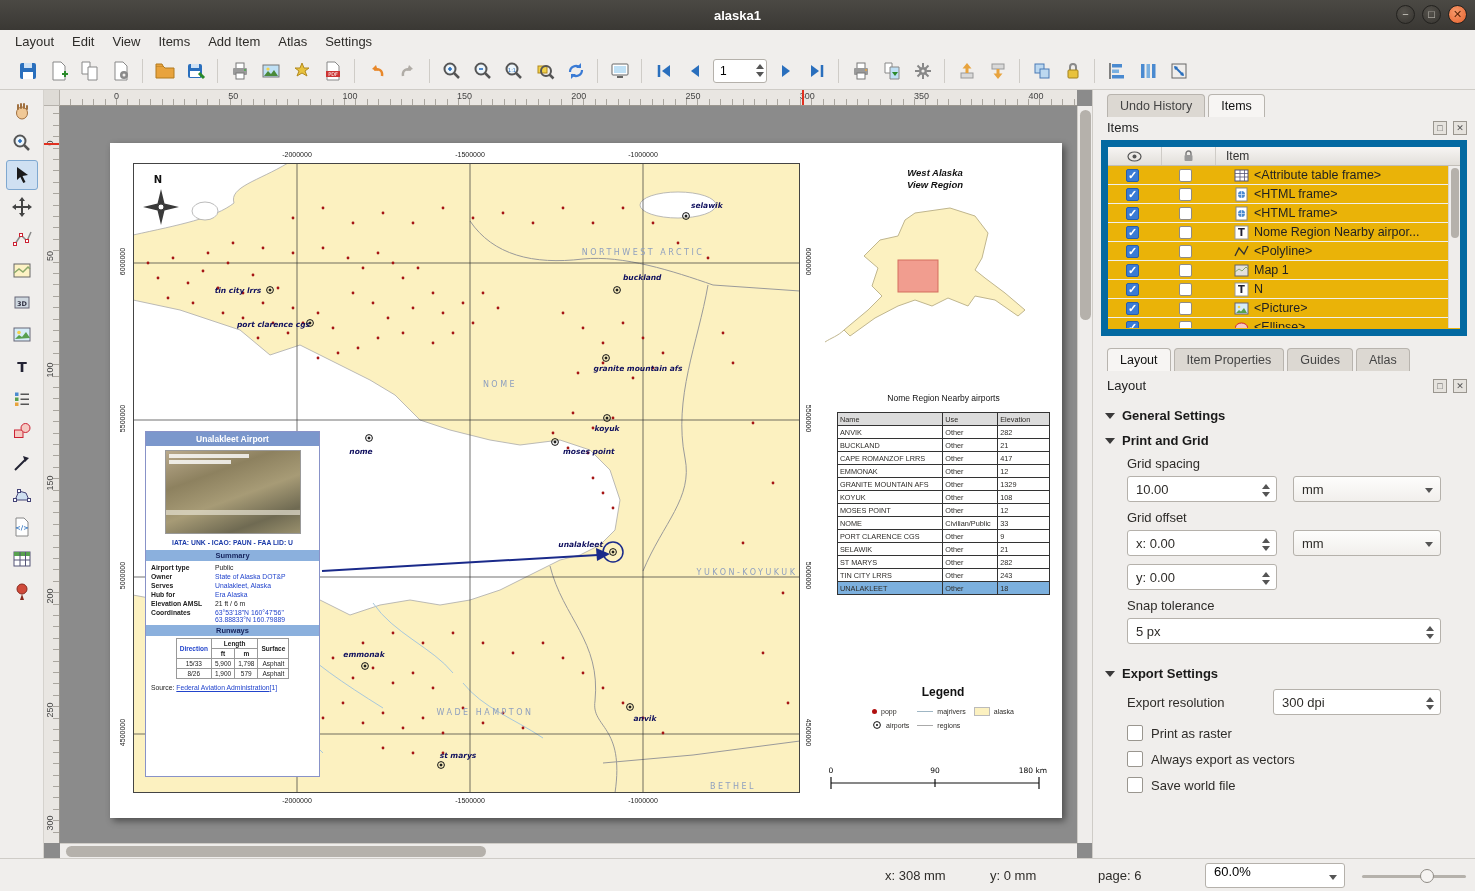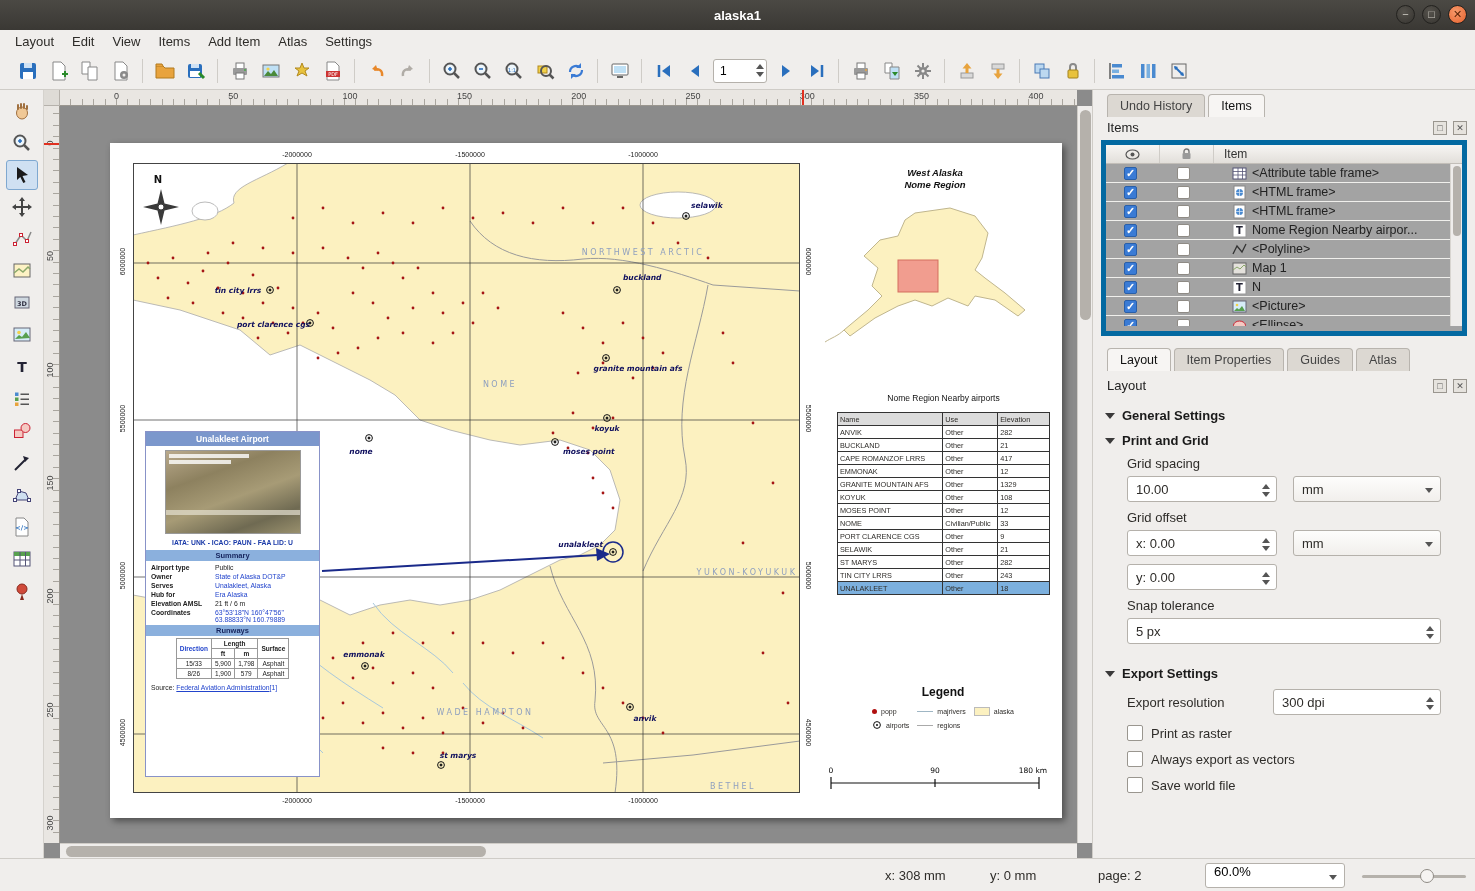--- a/index.html
+++ b/index.html
@@ -112,21 +112,21 @@
   .right-panel { position:absolute; left:1092px; top:0; width:383px; height:768px; background:#f0eeec; border-left:1px solid #cfccc7; font-size:13px; }
   .ptabs { position:absolute; left:14px; top:4px; display:flex; gap:3px; }
   .ptab { padding:4px 12px; font-size:12.5px; background:#dcd8d2; border:1px solid #b8b4ae; border-bottom:none;
     border-radius:4px 4px 0 0; color:#444; }
   .ptab.active { background:#f7f5f3; color:#111; }
   .panel-title-row { position:absolute; left:8px; right:8px; display:flex; align-items:center; }
   .panel-title { font-size:13px; color:#222; padding-left:6px; }
   .panel-mini-btns { margin-left:auto; display:flex; gap:6px; }
   .mini-btn { width:14px; height:14px; border:1px solid #9a968f; background:#e6e3de; font-size:9px; line-height:12px; text-align:center; color:#555; }
 
-  .items-box { position:absolute; left:8px; right:8px; top:50px; height:196px; background:#a3a3a3; border:5px solid #0369a1; }
+  .items-box { position:absolute; left:8px; right:8px; top:50px; height:196px; background:#eab308; border:7px solid #0369a1; }
   .items-header { display:flex; height:19px; background:linear-gradient(#f7f5f3,#e2dfda); border-bottom:1px solid #c2beb8; align-items:center; font-size:12px; color:#333; }
   .ih-col { border-right:1px solid #cfccc7; height:100%; display:flex; align-items:center; justify-content:center; }
   .items-list { height:162px; overflow:hidden; position:relative; }
   .item-row { display:flex; height:19px; align-items:center; border-bottom:1px solid #f0efec; }
   .cbx { width:13px; height:13px; border:1px solid #8f8b85; background:#fff; border-radius:2px; font-size:11px; line-height:11px; text-align:center; }
   .cbx.checked { background:#3a7bd5; border-color:#2a5fa8; color:#fff; font-weight:bold; }
   .item-label { font-size:12.5px; color:#222; margin-left:5px; white-space:nowrap; }
   .list-vscroll { position:absolute; right:0; top:0; width:12px; height:162px; background:#efedeb; border-left:1px solid #d8d5d0; }
   .list-vscroll .thumb { position:absolute; left:2px; top:2px; width:8px; height:70px; background:#b5b1ab; border-radius:4px; }
 
@@ -816,21 +816,21 @@
             <g>
               <text x="25" y="20" font-size="10" font-weight="bold" fill="#111" text-anchor="middle">N</text>
               <polygon points="28,26 31.5,40.5 46,44 31.5,47.5 28,62 24.5,47.5 10,44 24.5,40.5" fill="#3a3a3a"></polygon>
               <circle cx="28" cy="44" r="3" fill="#fff" stroke="#3a3a3a"></circle>
             </g>
             <rect x="0.5" y="0.5" width="666" height="629" fill="none" stroke="#444" stroke-width="1"></rect>
           </svg>
 
           <div class="subtitle">
             <div>West Alaska</div>
-            <div>Nome Region</div>
+            <div>View Region</div>
           </div>
 
           <svg class="ov-map" viewBox="0 0 226 148">
             <path d="M93,14 L128,9 153,17 166,34 160,59 153,71 163,79 183,94 203,111 196,117 173,101 153,97 146,107 126,99 110,107 93,101 76,107 53,119 28,137 22,131 46,111 60,97 50,87 56,69 42,57 58,41 76,37 83,21 Z" fill="#fcf1c0" stroke="#c0b68e"></path>
             <path d="M22,131 C16,137 9,139 3,143" stroke="#c0b68e" fill="none"></path>
             <rect x="76" y="61" width="40" height="32" fill="#f0948a" stroke="#d06055" opacity="0.9"></rect>
           </svg>
 
           <div class="air-table-wrap">
             <div class="air-table-title">Nome Region Nearby airports</div>
@@ -1267,21 +1267,21 @@
             <span class="chk"></span>
             <span>Save world file</span>
           </div>
       </div>
     </div>
   </div>
 
   <div class="statusbar">
     <span class="sb-label" style="left:885px">x: 308 mm</span>
     <span class="sb-label" style="left:990px">y: 0 mm</span>
-    <span class="sb-label" style="left:1098px">page: 2</span>
+    <span class="sb-label" style="left:1098px">page: 6</span>
     <div class="sb-combo">
       <input value="60.0%" style=""><span class="carr"></span>
     </div>
     <div class="sb-slider">
         <div class="thumb"></div>
       </div>
   </div>
 
 </div>
 

